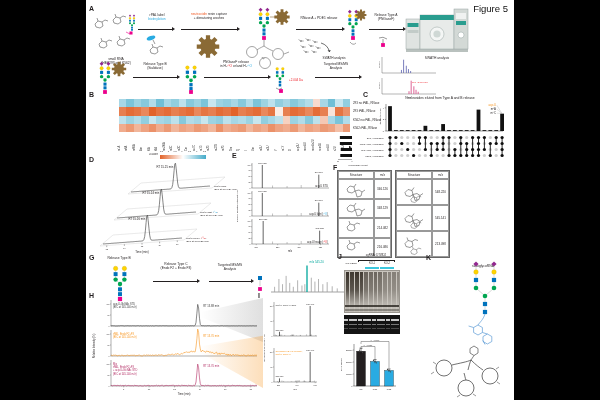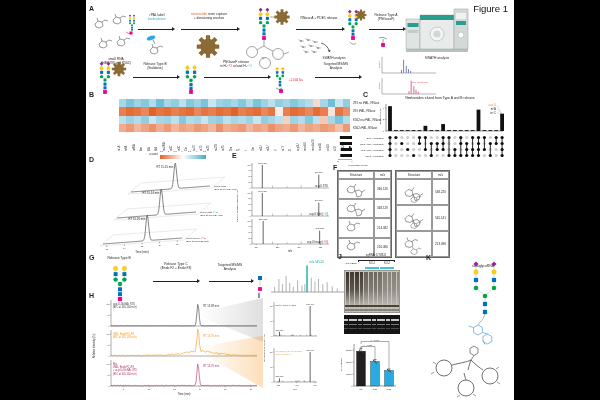--- a/index.html
+++ b/index.html
@@ -29,21 +29,21 @@
   .blot{position:absolute;background:#c9c5be;border:0.4px solid #9a968f;overflow:hidden}
   .gel2{position:absolute;background:#141414;overflow:hidden}
   .cybar{position:absolute;background:#3cc7dd;height:1.6px}
   .wedge{position:absolute;pointer-events:none}
 </style>
 </head>
 <body>
 
 <div class="canvas">
   <div class="fig">
-    <div class="figtitle">Figure 1</div>
+    <div class="figtitle">Figure 5</div>
 
     <svg width="0" height="0" style="position:absolute">
       <defs>
         <g id="gearS">
           <path d="M0,-9V-4.5M0,9V4.5M-9,0H-4.5M9,0H4.5M-6.4,-6.4L-3.2,-3.2M6.4,6.4L3.2,3.2M-6.4,6.4L-3.2,3.2M6.4,-6.4L3.2,-3.2" stroke="#8a6a35" stroke-width="3.4"></path>
           <circle r="6.2" fill="#8a6a35"></circle>
         </g>
         <g id="glyY">
           <path d="M-4,4V18 M4,4V18 M-4,18L0,22 M4,18L0,22 M0,22V31" stroke="#b3b3b3" stroke-width="0.5" fill="none"></path>
           <path d="M-4,1l2.3,2.3-2.3,2.3-2.3,-2.3z" fill="#92278f"></path>

